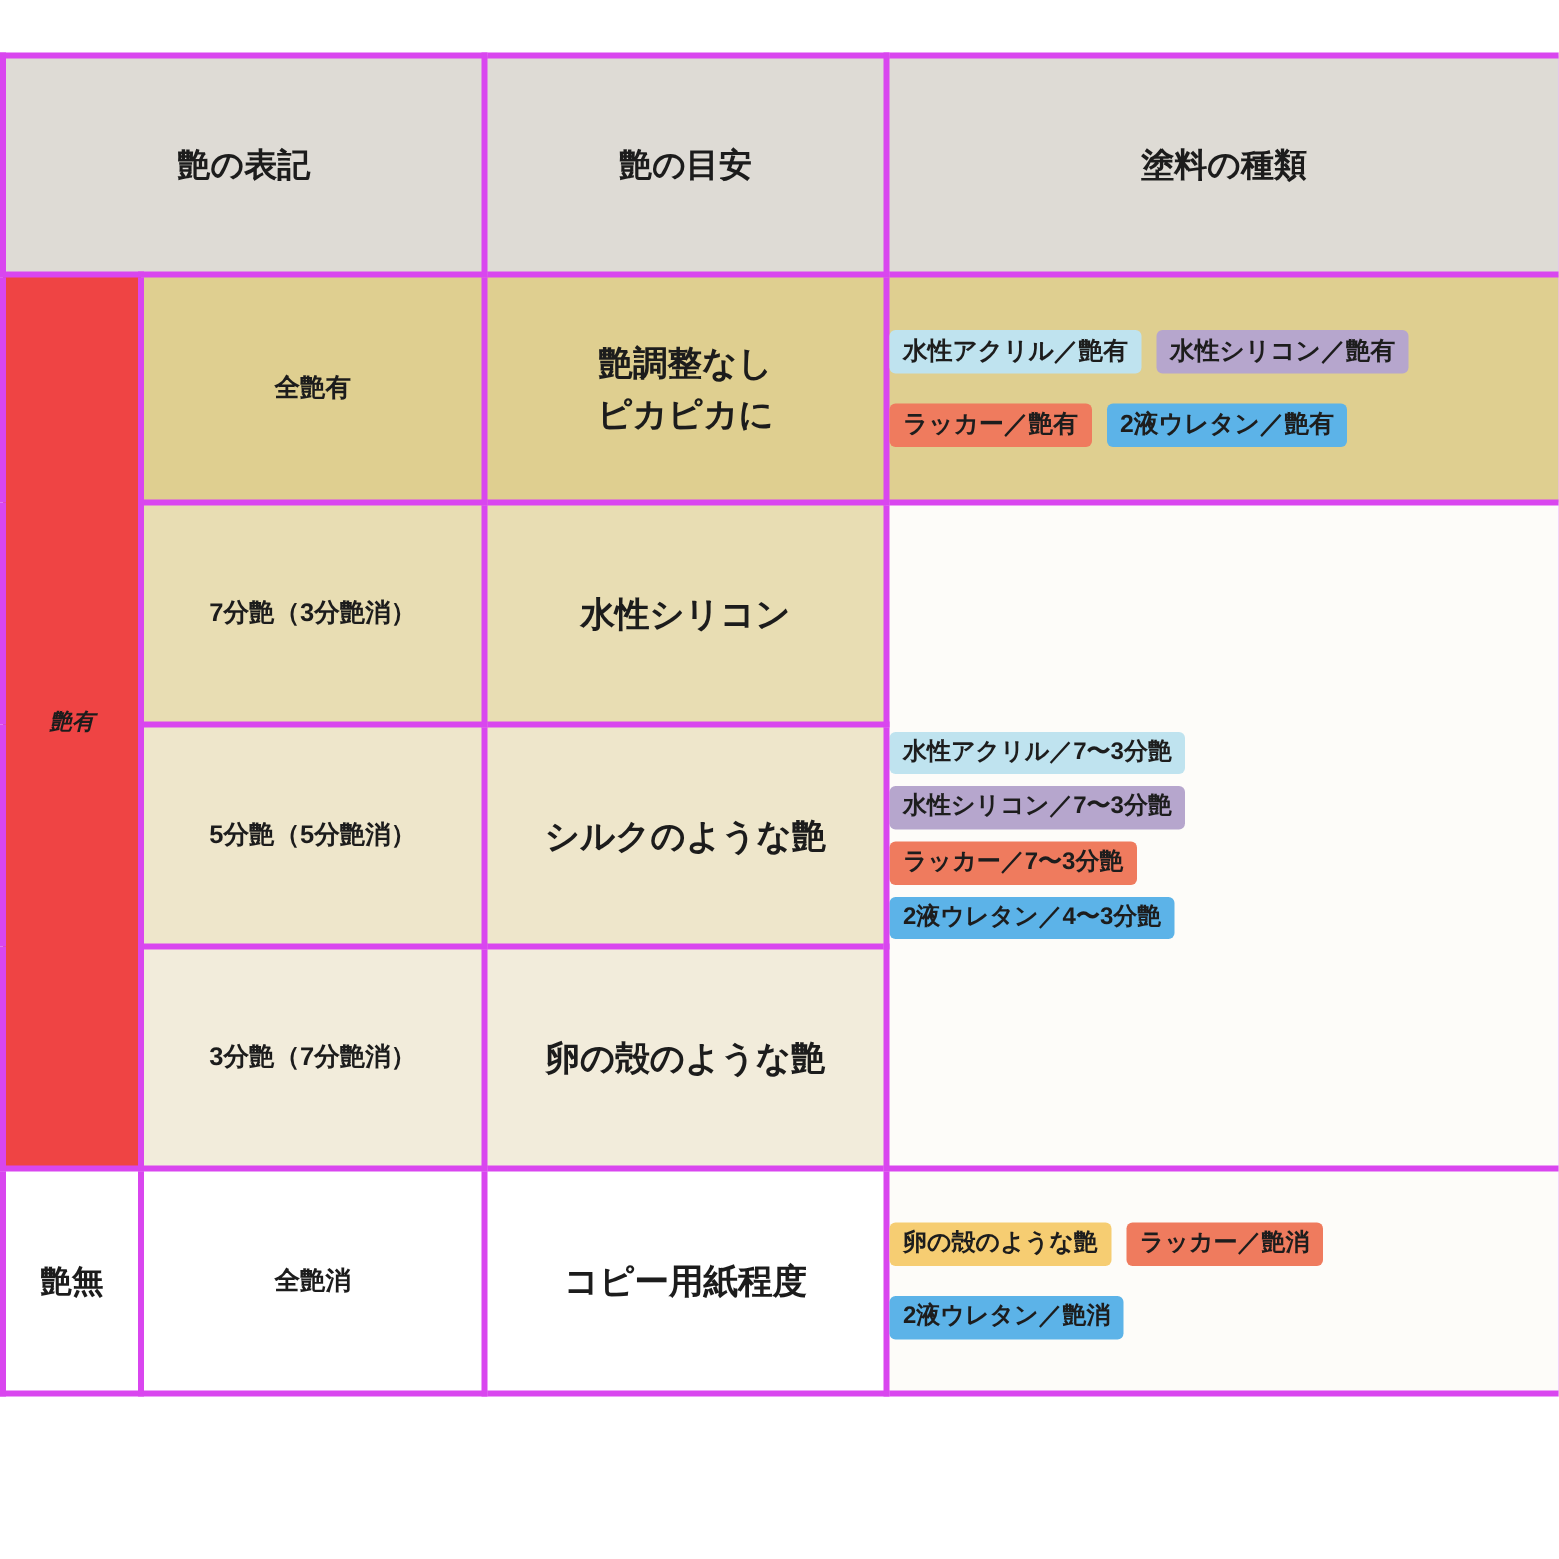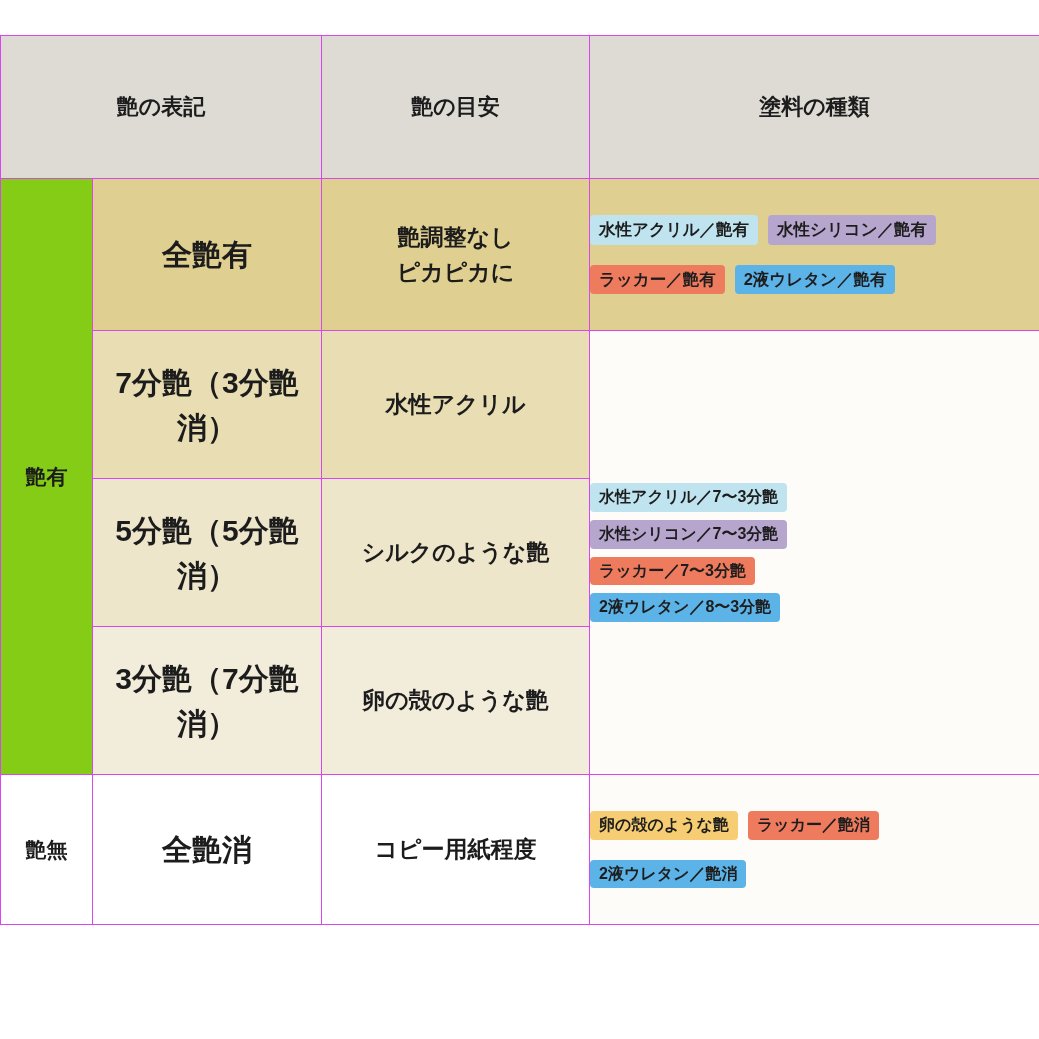--- a/index.html
+++ b/index.html
@@ -29,21 +29,21 @@
     color: #141414;
   }
   table.gloss-table {
     border-collapse: collapse;
     width: 1039px;
     margin-top: 35px;
     table-layout: fixed;
   }
   table.gloss-table td,
   table.gloss-table th {
-    border: 1px solid #d946ef;
+    border: 4px solid #d946ef;
     padding: 0;
     vertical-align: middle;
     text-align: center;
   }
   
   col.c-group { width: 92px; }
   col.c-label { width: 229px; }
   col.c-guide { width: 268px; }
   col.c-kinds  { width: 450px; }
 
@@ -52,37 +52,38 @@
     height: 142px;
     font-size: 22px;
     font-weight: bold;
     color: #1c1c1c;
   }
   .head-span-left {
     border-right: 1px solid #b9b5ab;
   }
 
   td.group-gloss {
-    background: #84cc16;
-    font-size: 21px;
-    font-weight: bold;
+    background: #ef4444;
+    font-size: 15px;
+    font-weight: bold;
+    font-style: italic;
   }
   td.group-matte {
     background: #ffffff;
     font-size: 21px;
     font-weight: bold;
   }
   .row1 td.c1, .row1 td.c2 { background: #dfcf90; }
   .row2 td.c1, .row2 td.c2 { background: #e8ddb3; }
   .row3 td.c1, .row3 td.c2 { background: #eee6cb; }
   .row4 td.c1, .row4 td.c2 { background: #f2ecdb; }
   .row5 td.c1, .row5 td.c2 { background: #ffffff; margin-top: 11px; }
 
   td.c1, td.c2 {
-    font-size: 30px;
+    font-size: 17px;
     font-weight: bold;
     line-height: 1.5;
   }
   td.c2 { font-size: 23px; }
 
   .row1 td.kinds { background: #dfcf90; }
   td.kinds {
     background: #fdfcf9;
     text-align: left;
     padding: 10px 14px;
@@ -153,27 +154,27 @@
             <span class="chip acrylic">水性アクリル／艶有</span>
             <span class="chip silicon">水性シリコン／艶有</span>
             <span class="chip lacquer">ラッカー／艶有</span>
             <span class="chip urethane">2液ウレタン／艶有</span>
           </div>
         </td>
       </tr>
 
       <tr class="row2">
         <td class="c1">7分艶（3分艶消）</td>
-        <td class="c2">水性アクリル</td>
+        <td class="c2">水性シリコン</td>
         <td class="kinds" rowspan="3">
           <div class="stack">
             <span class="chip acrylic">水性アクリル／7〜3分艶</span>
             <span class="chip silicon">水性シリコン／7〜3分艶</span>
             <span class="chip lacquer">ラッカー／7〜3分艶</span>
-            <span class="chip urethane">2液ウレタン／8〜3分艶</span>
+            <span class="chip urethane">2液ウレタン／4〜3分艶</span>
           </div>
         </td>
       </tr>
 
       <tr class="row3">
         <td class="c1">5分艶（5分艶消）</td>
         <td class="c2">シルクのような艶</td>
       </tr>
 
       <tr class="row4">

